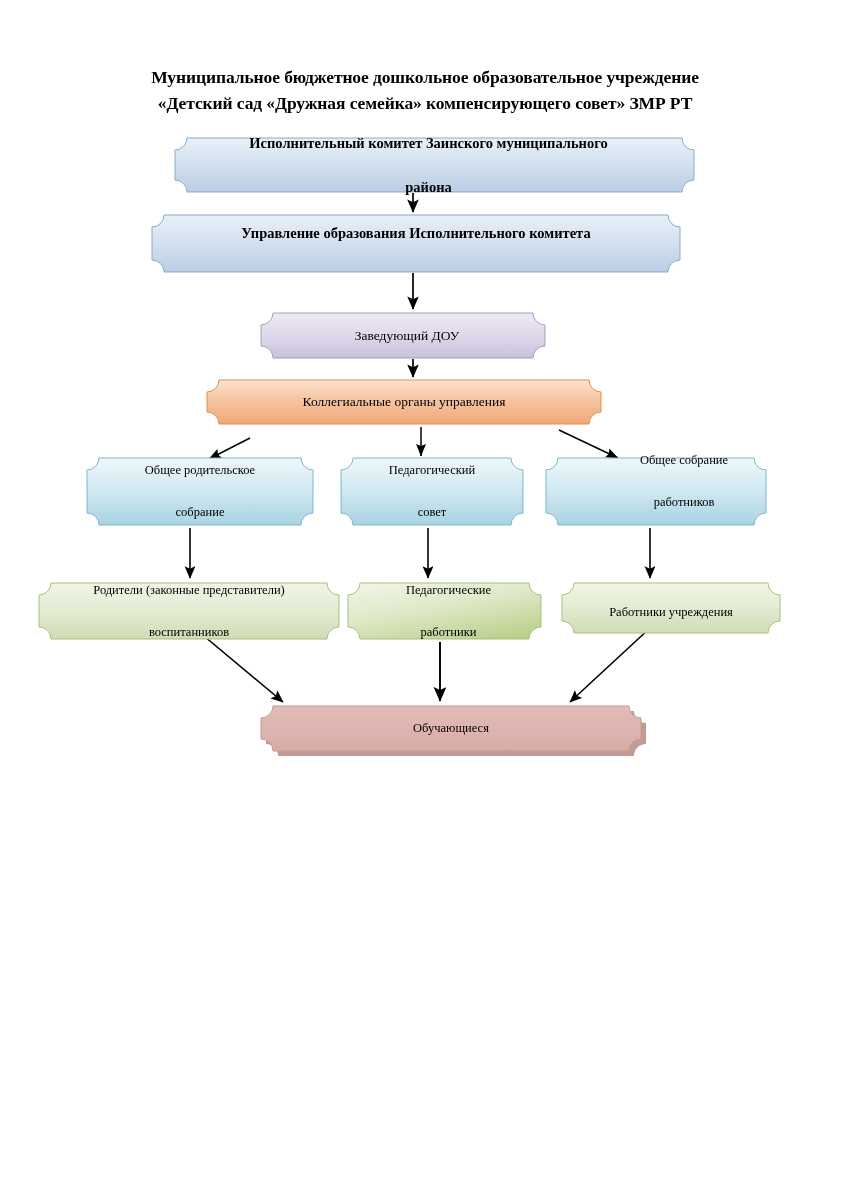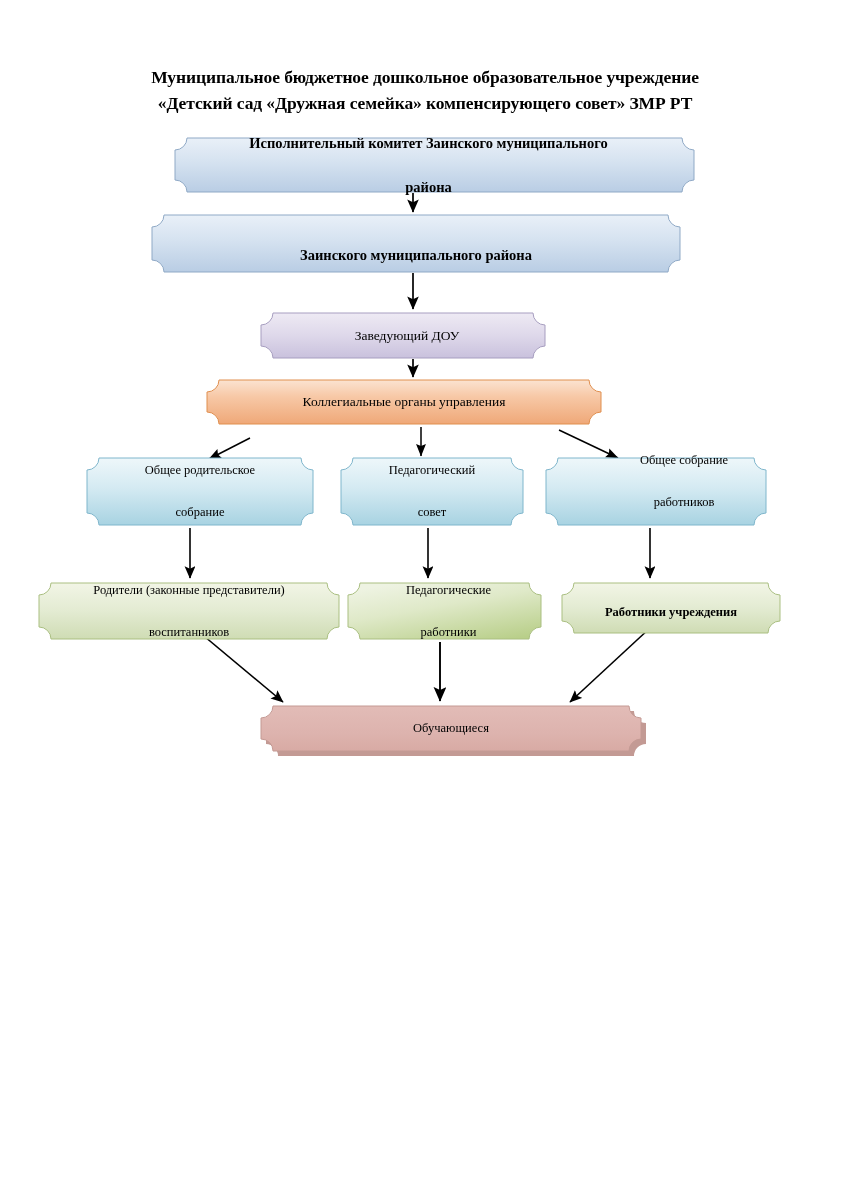--- a/index.html
+++ b/index.html
@@ -184,22 +184,21 @@
 
   <div class="node-label lbl-bold" style="left:175px; top:138px; width:507px; height:54px;">
     <span>
       <span>Исполнительный комитет  Заинского муниципального</span><br>
       <span>района</span>
     </span>
   </div>
 
   <div class="node-label lbl-bold" style="left:152px; top:215px; width:528px; height:57px;">
     <span>
-      <br>
-      <span>Заинского муниципального района</span>
+      <span>Управление образования Исполнительного комитета</span><br>
     </span>
   </div>
 
   <div class="node-label lbl-norm" style="left:261px; top:313px; width:292px; height:45px;">
     <span>Заведующий ДОУ</span>
   </div>
 
   <div class="node-label lbl-norm" style="left:207px; top:380px; width:394px; height:44px;">
     <span>Коллегиальные органы управления</span>
   </div>
@@ -232,21 +231,21 @@
     </span>
   </div>
 
   <div class="node-label lbl-sm" style="left:348px; top:583px; width:201px; height:56px;">
     <span>
       <span>Педагогические</span><br>
       <span>работники</span>
     </span>
   </div>
 
-  <div class="node-label lbl-sm" style="left:562px; top:583px; width:218px; height:59px;font-weight:bold;">
+  <div class="node-label lbl-sm" style="left:562px; top:583px; width:218px; height:59px;">
     <span>Работники учреждения</span>
   </div>
 
   <div class="node-label lbl-sm" style="left:261px; top:706px; width:380px; height:45px;">
     <span>Обучающиеся</span>
   </div>
 
 </div>
 
 </body></html>

